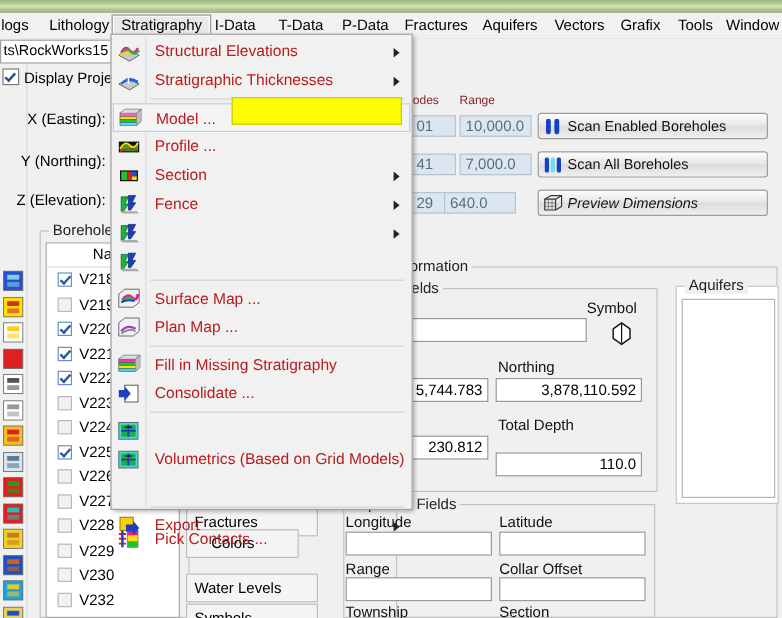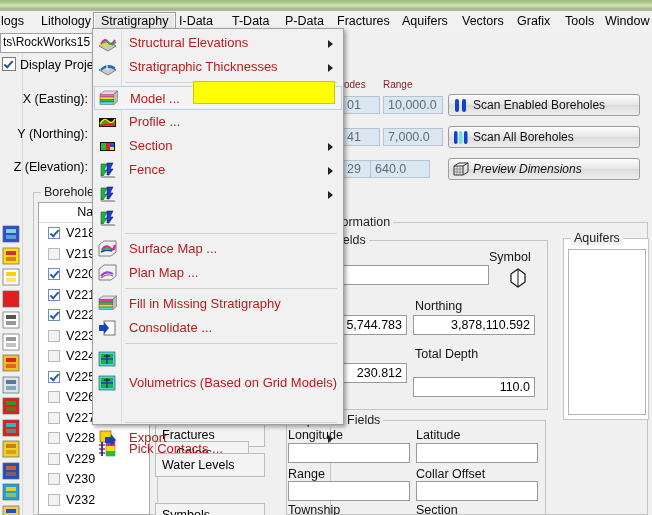--- a/index.html
+++ b/index.html
@@ -294,21 +294,21 @@
       <div class="bh-row off"><span class="cb"></span><span>V228</span></div>
       <div class="bh-row off"><span class="cb"></span><span>V229</span></div>
       <div class="bh-row off"><span class="cb"></span><span>V230</span></div>
       <div class="bh-row off"><span class="cb"></span><span>V232</span></div>
     </div>
 </div>
 
 <div id="vtabs">
     <div class="vtab" style="left: 155px; top: 423px; width: 110px;">Fractures</div>
     <div class="vtab" style="left: 155px; top: 441px; width: 94px; padding-left: 20px;">Colors</div>
-    <div class="vtab" style="left: 155px; top: 453px; width: 110px;">Water Levels</div>
+    <div class="vtab" style="left: 155px; top: 478px; width: 110px;">Water Levels</div>
     <div class="vtab" style="left: 155px; top: 503px; width: 110px;">Symbols</div>
   </div>
 
 <div class="gbox" style="left:330px;top:222px;width:318px;height:293px;">
   <span class="cap" style="left:4px;">formation</span>
 </div>
 <div class="gbox" style="left:334px;top:240px;width:214px;height:170px;">
   <span class="cap" style="left:2px;">ields</span>
 </div>
 

